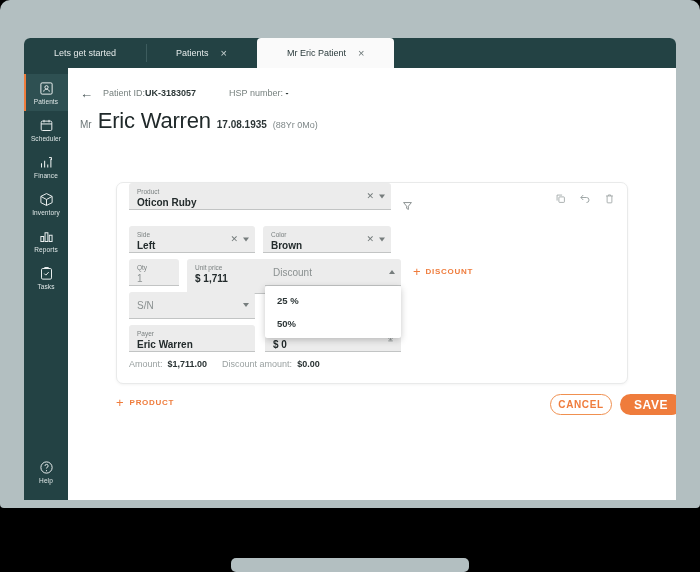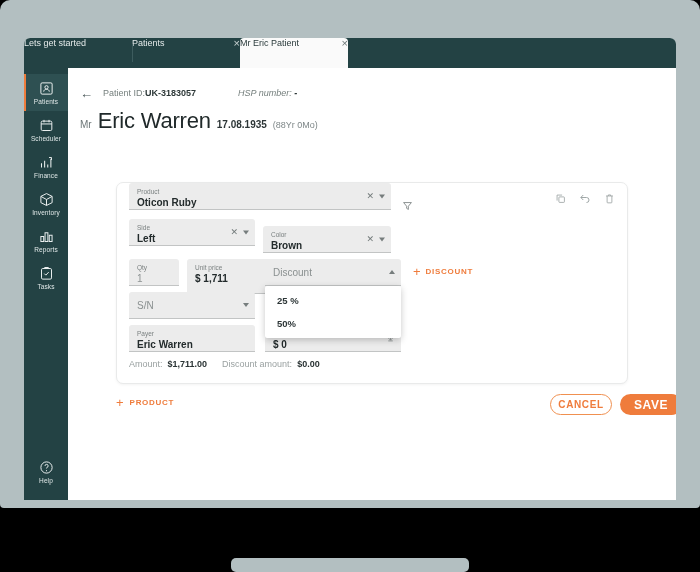--- a/index.html
+++ b/index.html
@@ -46,22 +46,22 @@
   #tab-bar {
     position: absolute;
     left: 0; top: 0;
     width: 652px; height: 30px;
     background: #234244;
     display: flex;
     align-items: stretch;
   }
   .tab {
     display: flex;
-    align-items: flex-start;
-    padding: 0 0;
+    align-items: center;
+    padding: 0 30px;
     font-size: 9px;
     color: #e4eaea;
     position: relative;
     cursor: pointer;
     min-width: 108px;
   }
   .tab + .tab::before {
     content: "";
     position: absolute;
     left: 0; top: 6px; bottom: 6px;
@@ -145,21 +145,21 @@
     align-items: center;
     padding-left: 12px;
     gap: 10px;
     font-size: 9px;
     color: #5e6a6b;
     margin-top: 12px;
   }
   #back-arrow { font-size: 13px; color: #445354; cursor: pointer; line-height: 1; }
   #patient-id-label { color: #77817f; }
   #patient-id-label b { color: #2d3838; font-weight: 700; }
-  #hsp-label { color: #77817f; margin-left: 32px; font-style: italic; }
+  #hsp-label { color: #77817f; margin-left: 23px; }
   #hsp-label b { color: #2d3838; font-weight: 700; }
 
   #name-row {
     display: flex;
     align-items: baseline;
     gap: 6px;
     padding-left: 12px;
     margin-top: 2px;
   }
   #salutation { font-size: 10px; color: #6c7677; }
@@ -219,21 +219,21 @@
   .caret-up {
     width: 0; height: 0;
     border-left: 3.5px solid transparent;
     border-right: 3.5px solid transparent;
     border-bottom: 4px solid #767d7d;
     cursor: pointer;
   }
 
   #f-product { position: absolute; left: 12px; top: 0; width: 262px; height: 27px; }
   #filter-icon-btn { position: absolute; left: 285px; top: 15px; color: #6d7575; cursor: pointer; }
-  #f-side   { position: absolute; left: 12px; top: 36px; width: 126px; height: 27px; }
+  #f-side   { position: absolute; left: 12px; top: 43px; width: 126px; height: 27px; }
   #f-color  { position: absolute; left: 146px; top: 43px; width: 128px; height: 27px; }
   #f-qty    { position: absolute; left: 12px; top: 76px; width: 50px;  height: 27px; }
   #f-price  { position: absolute; left: 70px; top: 76px; width: 92px;  height: 35px; }
   #f-discount { position: absolute; left: 148px; top: 76px; width: 136px; height: 27px; cursor: pointer; }
   #discount-add { position: absolute; left: 296px; top: 82px; display: flex; align-items: center; gap: 5px; cursor: pointer; }
   #f-sn     { position: absolute; left: 12px; top: 109px; width: 126px; height: 27px; }
   #f-payer  { position: absolute; left: 12px; top: 142px; width: 126px; height: 27px; }
   #f-amount { position: absolute; left: 148px; top: 142px; width: 136px; height: 27px; }
 
   #f-discount .field-value, #f-sn .field-value { color: #8a9090; font-weight: 400; line-height: 19px; }

